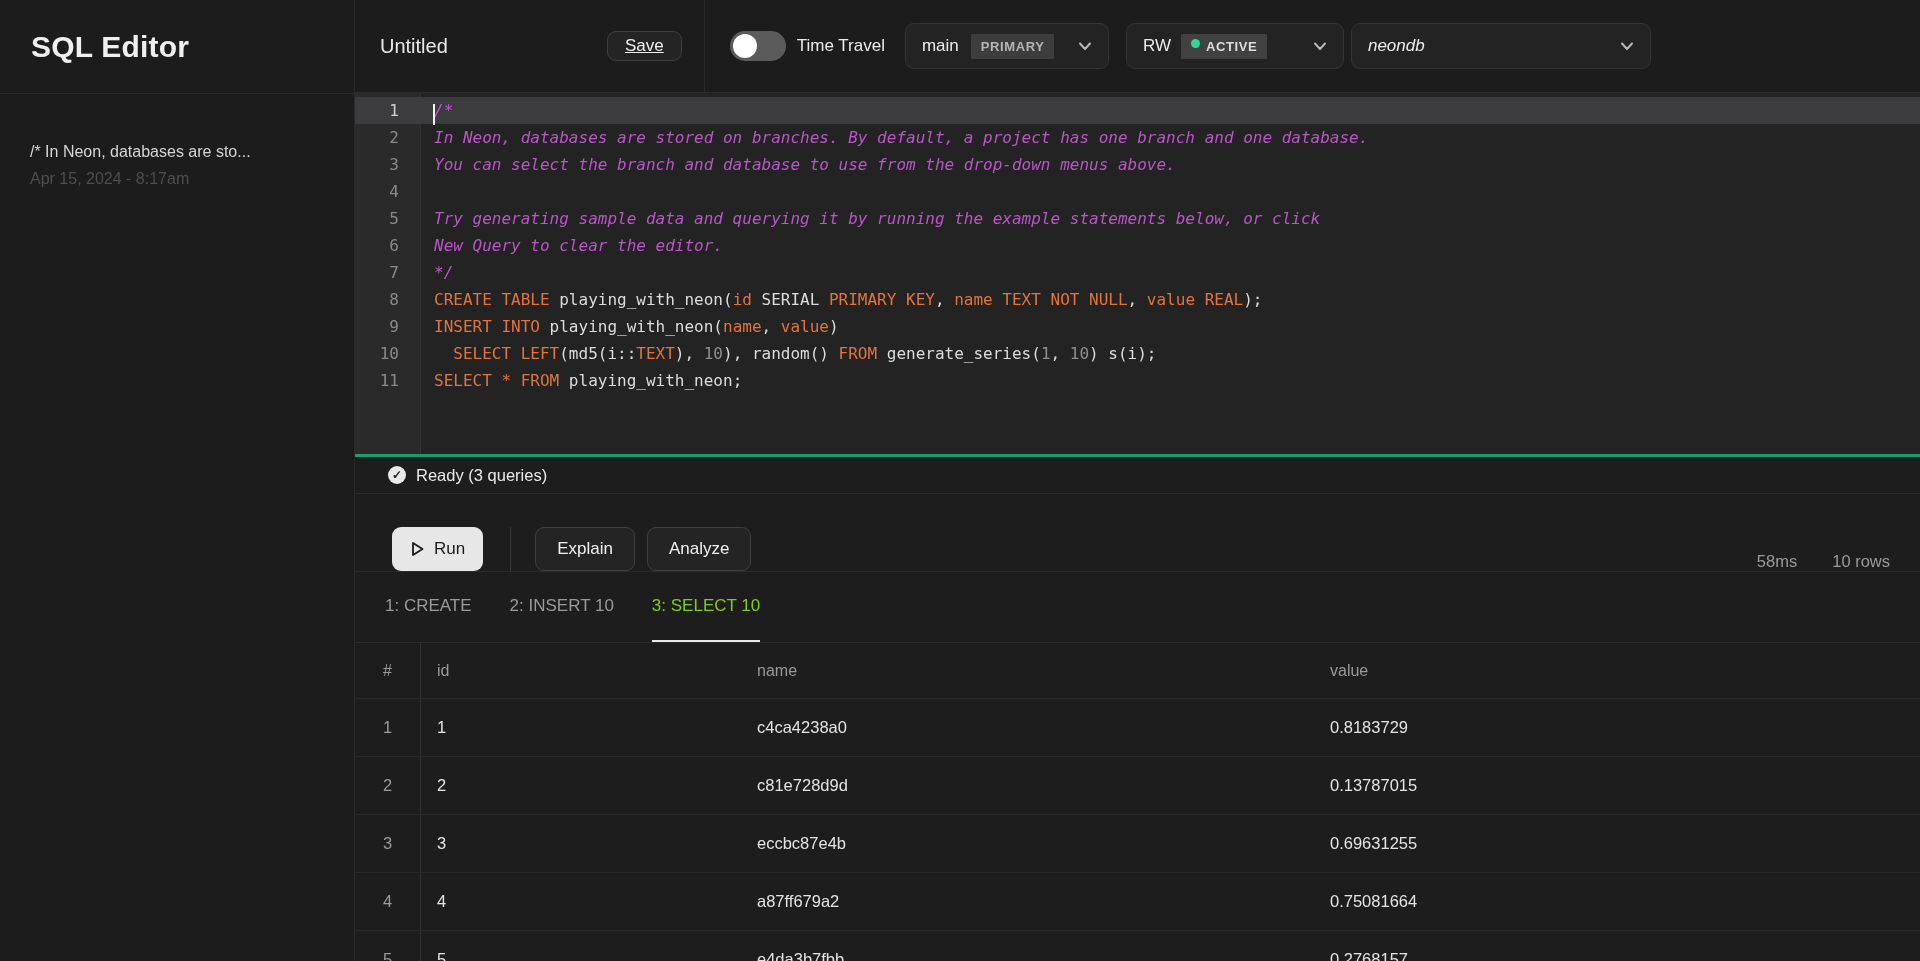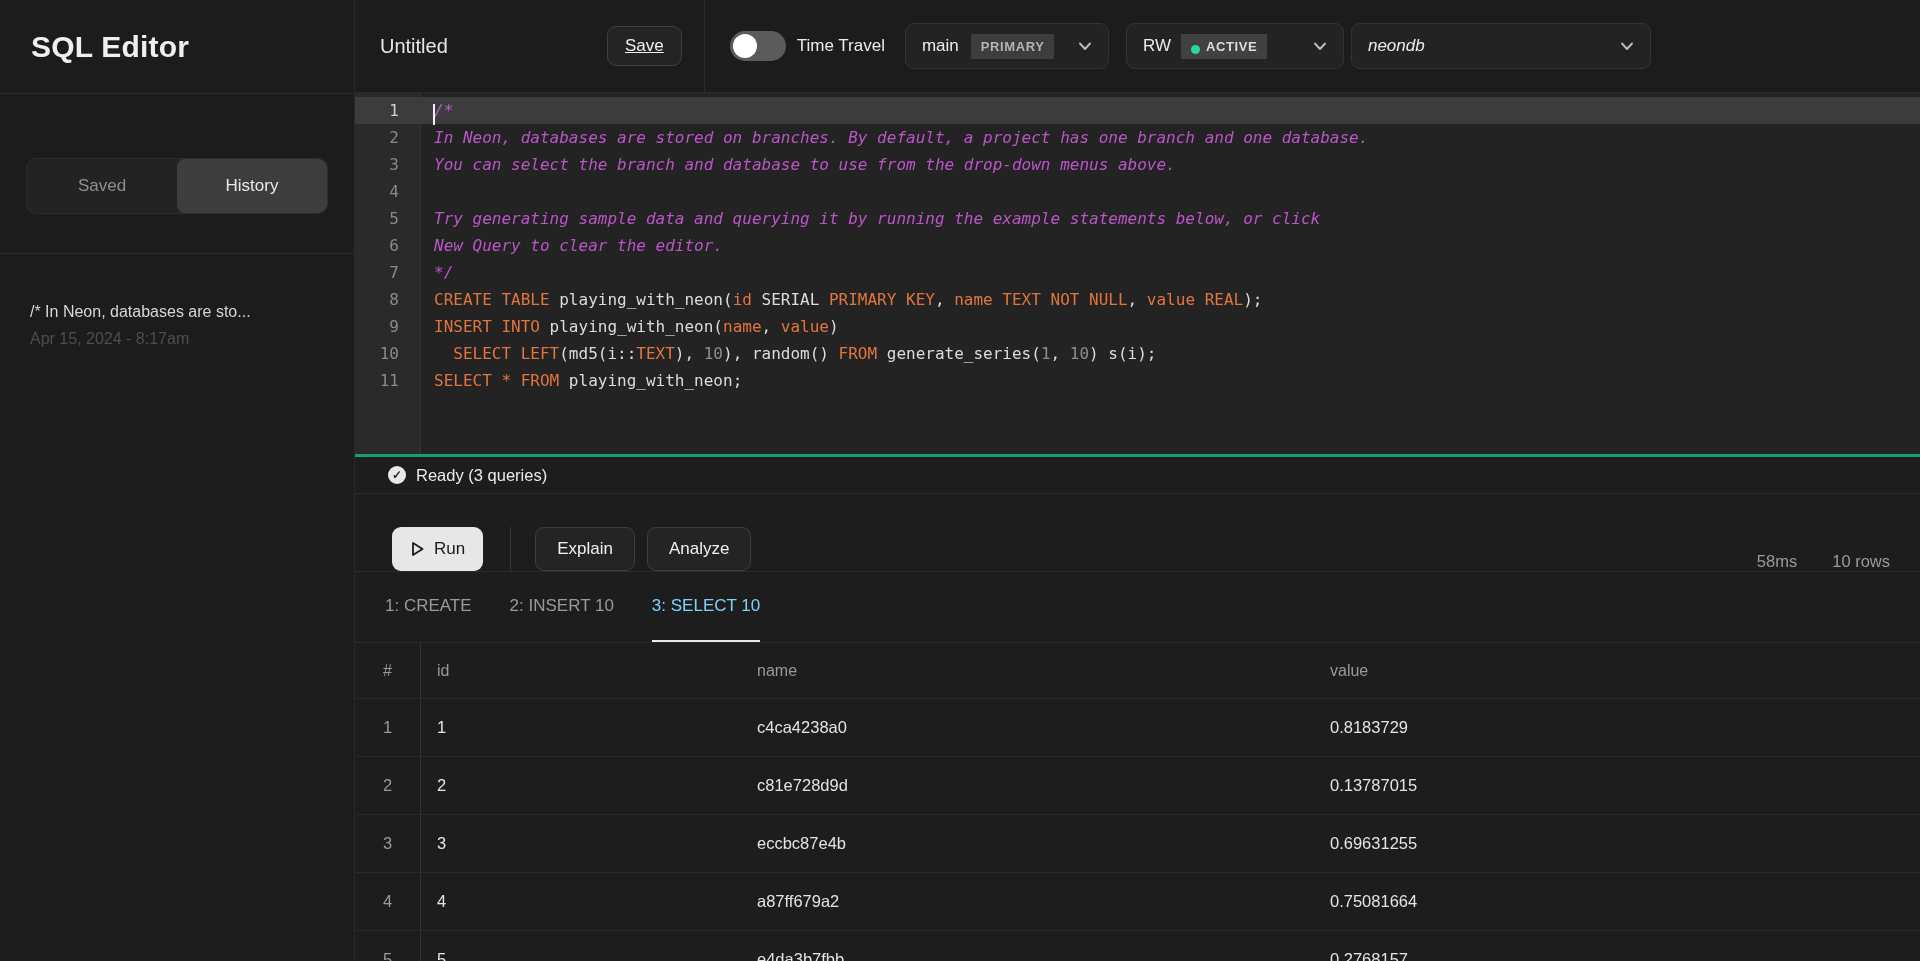--- a/index.html
+++ b/index.html
@@ -19,32 +19,32 @@
   .hi-title { font-size:16px; color:#d6d6d6; line-height:1.7; }
   .hi-date { font-size:16px; color:#4e4e4e; line-height:1.7; }
 
   
   .main { flex:1; display:flex; flex-direction:column; min-width:0; }
 
   
   .topbar { height:93px; min-height:93px; border-bottom:1px solid #2b2b2b; background:#1c1c1c; display:flex; align-items:center; }
   .doc-title { margin-left:25px; font-size:20px; color:#e8e8e8; width:145px; }
   .btn { border:1px solid #3f3f3f; background:#242424; color:#f0f0f0; border-radius:9px; font-size:17px; display:flex; align-items:center; justify-content:center; cursor:pointer; }
-  .save-btn { margin-left:82px; height:40px; padding:0 17px;text-decoration:underline; }
+  .save-btn { margin-left:82px; height:30px; padding:0 17px;text-decoration:underline; }
   .v-div { width:1px; height:93px; background:#2b2b2b; margin-left:22px; }
   .toggle { margin-left:25px; width:56px; height:30px; border-radius:15px; background:#5b5b5b; position:relative; cursor:pointer; }
   .knob { position:absolute; left:3px; top:3px; width:24px; height:24px; border-radius:50%; background:#fff; }
   .toggle-label { margin-left:11px; font-size:17px; color:#ececec; }
   .dd { height:46px; border:1px solid #343434; background:#232323; border-radius:9px; display:flex; align-items:center; padding:0 16px; cursor:pointer; }
   .dd-main { margin-left:20px; width:204px; }
   .dd-compute { margin-left:17px; width:218px; }
   .dd-db { margin-left:7px; width:300px;font-style:italic; }
   .dd-label { font-size:17px; color:#ececec; }
   .badge { background:#3d3d3d; color:#b5b5b5; border-radius:1px; font-size:13px; font-weight:bold; letter-spacing:.6px; padding:5px 10px; margin-left:12px; }
-  .badge.active-badge { background:#414141; color:#dedede; display:flex; align-items:flex-end; margin-left:10px; }
+  .badge.active-badge { background:#414141; color:#dedede; display:flex; align-items:flex-start; margin-left:10px; }
   .dot { width:9px; height:9px; border-radius:50%; background:#2bd89a; margin-right:6px; }
   .chev { margin-left:auto; width:14px; height:14px; }
   .chev svg { display:block; }
 
   
   .editor { position:relative; height:361px; min-height:361px; background:#232323; overflow:hidden; }
   .gutter-bg { position:absolute; left:0; top:0; width:66px; height:100%; background:#2a2a2a; border-right:1px solid #333; }
   .active-line-bg { position:absolute; left:0; top:4px; height:27px; width:100%; background:#3c3c3f; }
   .code-lines { position:relative; padding-top:4px; }
   .code-row { display:flex; height:27px; align-items:center; font-family:"DejaVu Sans Mono", monospace; font-size:16px; white-space:pre; }
@@ -69,21 +69,21 @@
   .run-btn { margin-left:37px; height:44px; padding:0 18px; background:#e7e7e7; color:#1b1b1b; border:none; border-radius:9px; font-size:17px; display:flex; align-items:center; cursor:pointer; }
   .play-icon { margin-right:9px; display:flex; }
   .a-div { width:1px; height:44px; background:#383838; margin-left:27px; }
   .explain-btn { margin-left:24px; height:44px; padding:0 21px; border-radius:9px; }
   .analyze-btn { margin-left:12px; height:44px; padding:0 21px; border-radius:9px; }
   .run-stats { margin-left:auto; margin-right:30px; display:flex; gap:35px; font-size:16.5px; color:#9a9a9a; }
 
   
   .tabs-row { height:70px; min-height:70px; display:flex; align-items:stretch; padding-left:30px; gap:38px; }
   .tab { display:flex; align-items:center; font-size:17px; color:#9a9a9a; border-bottom:2px solid transparent; cursor:pointer; }
-  .tab.active { color:#7dd3fc; border-bottom-color:#e9e9e9; }
+  .tab.active { color:#84cc16; border-bottom-color:#e9e9e9; }
 
   
   .rtable { flex:1; display:flex; flex-direction:column; border-top:1px solid #2b2b2b; overflow:hidden; }
   .trow { display:flex; height:58px; min-height:58px; border-bottom:1px solid #292929; align-items:center; font-size:16.5px; }
   .trow.thead { height:56px; min-height:56px; color:#9a9a9a; font-size:16px; }
   .cell { overflow:hidden; white-space:nowrap; }
   .c-num { width:66px; min-width:66px; text-align:center; color:#9a9a9a; align-self:stretch; display:flex; align-items:center; justify-content:center; border-right:1px solid #323232; }
   .c-id { width:320px; min-width:320px; padding-left:16px; }
   .c-name { width:573px; min-width:573px; padding-left:16px; }
   .c-value { flex:1; padding-left:16px; }
@@ -92,26 +92,20 @@
   .trow.thead .cell { color:#9a9a9a; }
 </style>
 </head>
 <body>
 
 <div class="app">
 
   <aside class="sidebar">
     <div class="sb-head">
       <div class="sb-title">SQL Editor</div>
-    </div>
-    <div class="seg-section">
-      <div class="seg">
-        <div class="seg-btn">Saved</div>
-        <div class="seg-btn active">History</div>
-      </div>
     </div>
     <div class="history-item">
       <div class="hi-title">/* In Neon, databases are sto...</div>
       <div class="hi-date">Apr 15, 2024 - 8:17am</div>
     </div>
   </aside>
 
   <div class="main">
 
     <div class="topbar">

